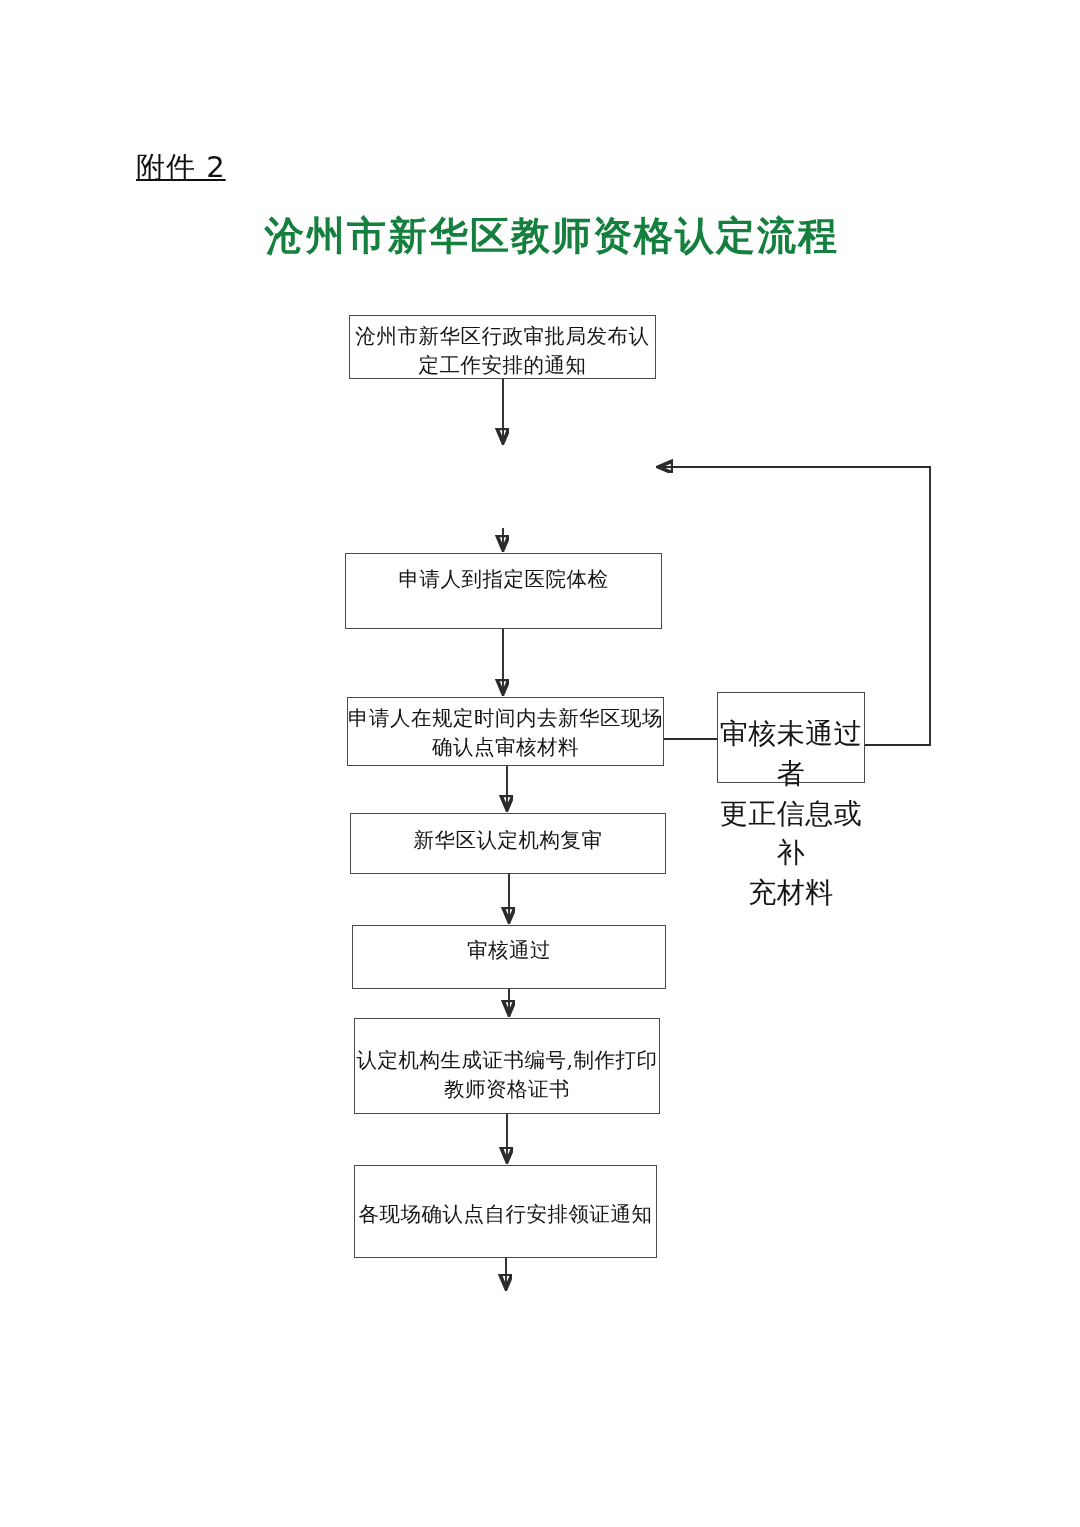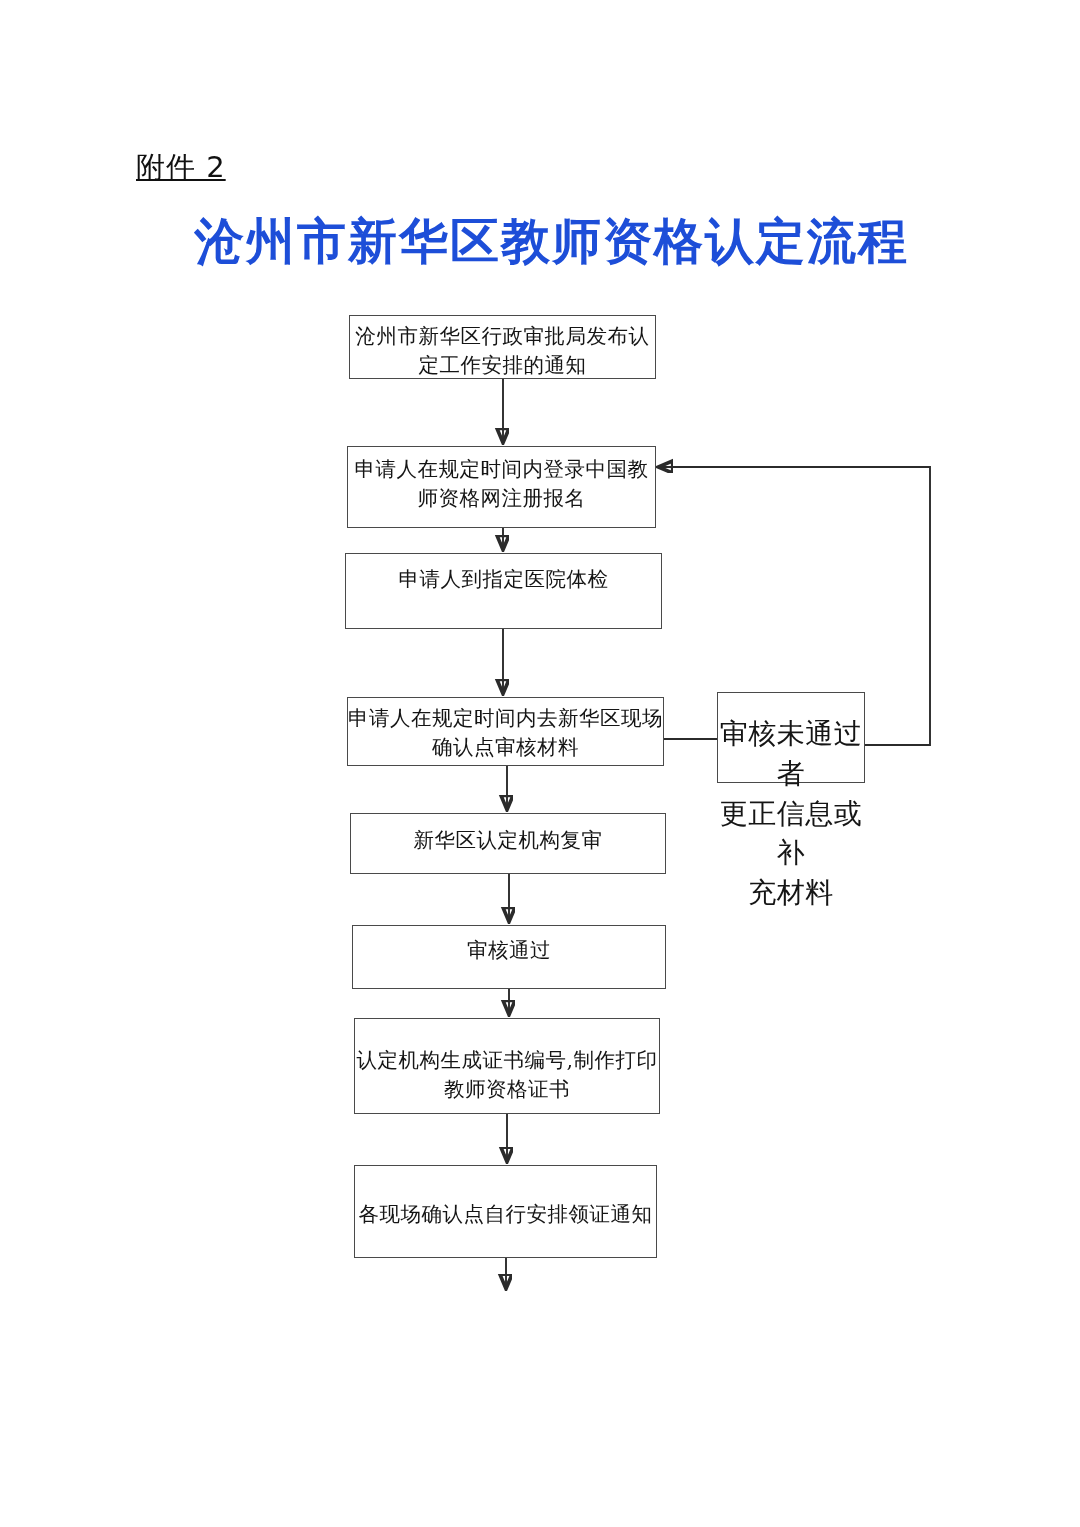--- a/index.html
+++ b/index.html
@@ -35,24 +35,24 @@
     font-family: "DejaVu Sans", "Liberation Sans", sans-serif;
     text-decoration: underline;
   }
 
   .doc-title {
     position: absolute;
     left: 0;
     right: 0;
     top: 209px;
     text-align: center;
-    font-size: 49px;
+    font-size: 39px;
     font-weight: 700;
     letter-spacing: 2px;
-    color: #1d4ed8;
+    color: #15803d;
     font-family: "DejaVu Serif", "Liberation Serif", serif;
     padding-left: 24px;
   }
 
   
   #flow {
     position: absolute;
     left: 0;
     top: 0;
     width: 1080px;
@@ -141,24 +141,20 @@
       <line x1="664" y1="739" x2="717" y2="739"></line>
 
       <polyline points="865,745 930,745 930,467 659,467" marker-end="url(#ah)"></polyline>
     </svg>
 
     <div class="node" id="n1">
       <span class="txt">沧州市新华区行政审批局发布认
 定工作安排的通知</span>
     </div>
 
-    <div class="node" id="n2">
-      <span class="txt">申请人在规定时间内登录中国教
-师资格网注册报名</span>
-    </div>
 
     <div class="node" id="n3">
       <span class="txt">申请人到指定医院体检</span>
     </div>
 
     <div class="node" id="n4">
       <span class="txt">申请人在规定时间内去新华区现场
 确认点审核材料</span>
     </div>
 

